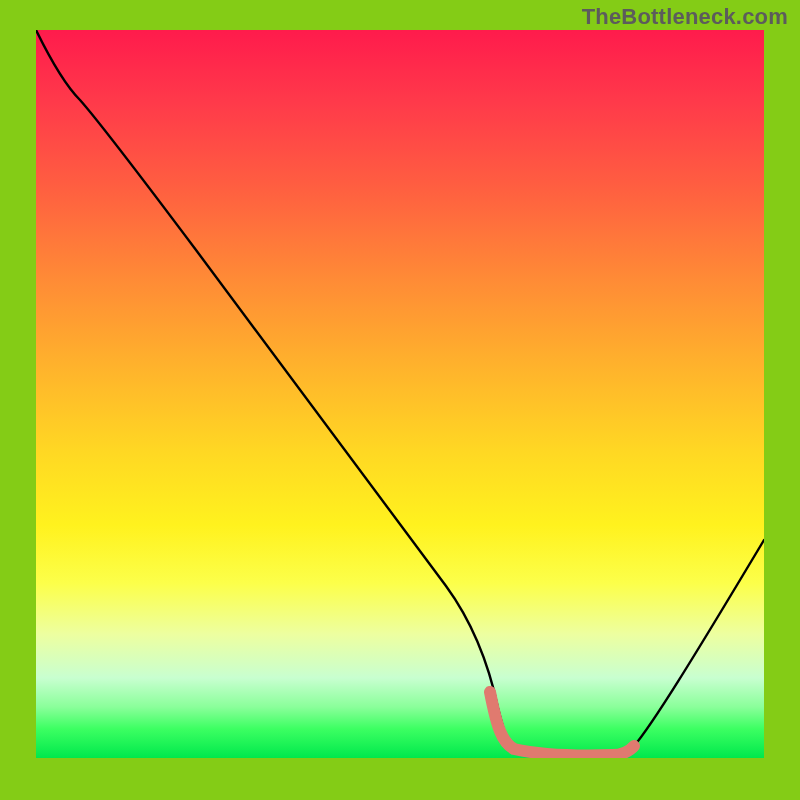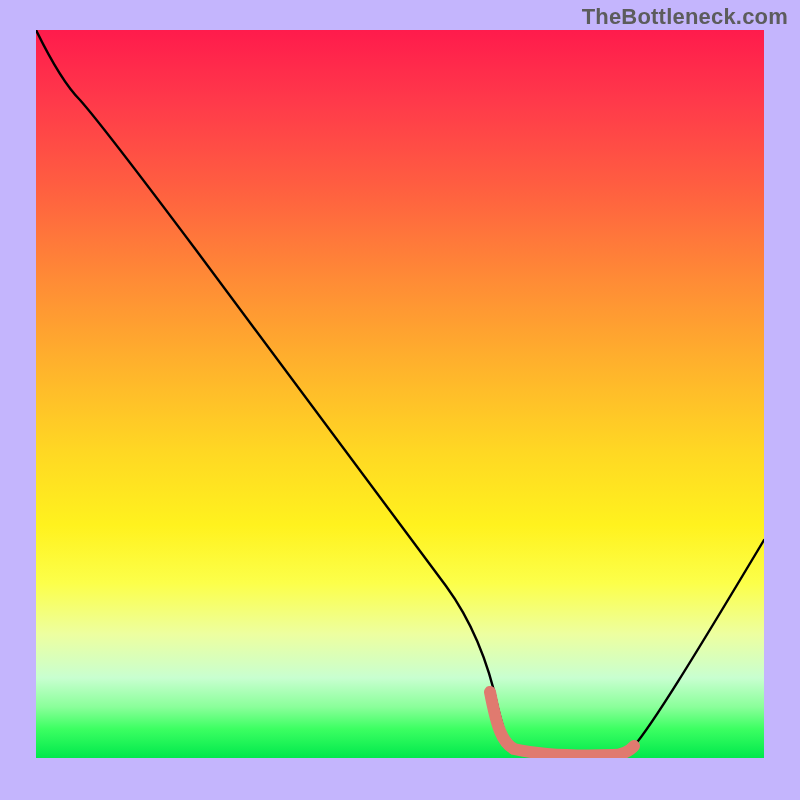--- a/index.html
+++ b/index.html
@@ -8,21 +8,21 @@
     width: 800px;
     height: 800px;
     background: #000;
     overflow: hidden;
     font-family: Arial, Helvetica, sans-serif;
   }
   .frame {
     position: relative;
     width: 800px;
     height: 800px;
-    background: #c4b5fd;
+    background: #84cc16;
   }
   .watermark {
     position: absolute;
     top: 4px;
     right: 12px;
     color: #5c5c5c;
     font-size: 22px;
     font-weight: 600;
     letter-spacing: 0.2px;
     z-index: 20;

